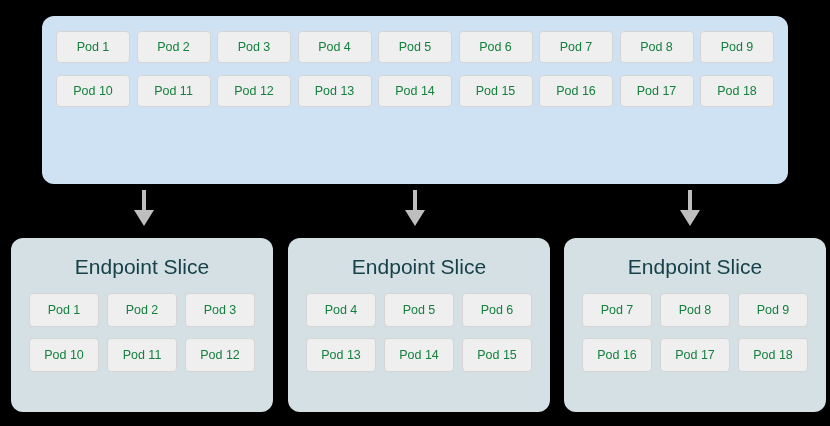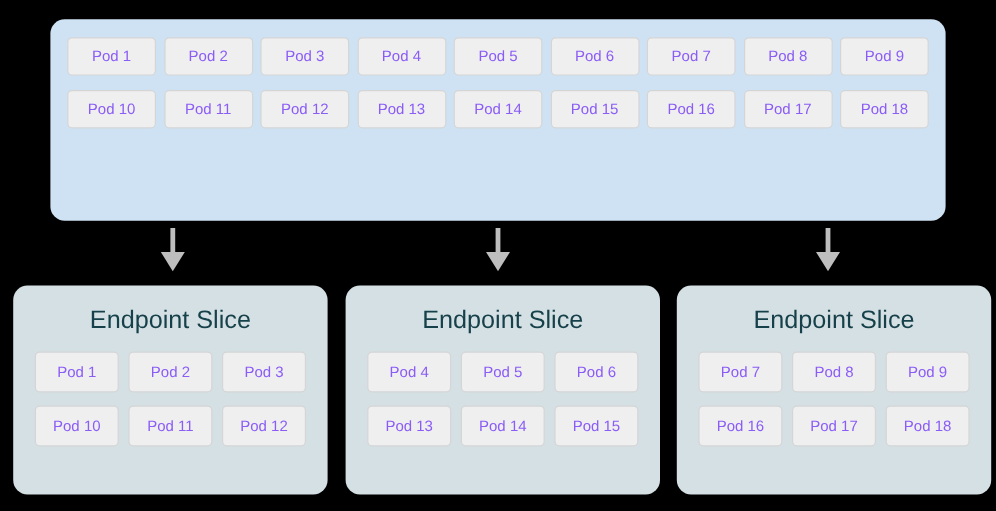--- a/index.html
+++ b/index.html
@@ -49,21 +49,21 @@
   }
   .pod-row-top {
     display: flex;
     justify-content: space-between;
     margin-bottom: 12px;
   }
   .chip {
     background: #efeff0;
     border: 1px solid #d5d5d6;
     border-radius: 4px;
-    color: #8b5cf6;
+    color: #15803d;
     font-size: 12.5px;
     line-height: 12.5px;
     display: flex;
     align-items: center;
     justify-content: center;
     box-sizing: border-box;
   }
   .endpoints-rows .chip {
     width: 74px;
     height: 32px;

